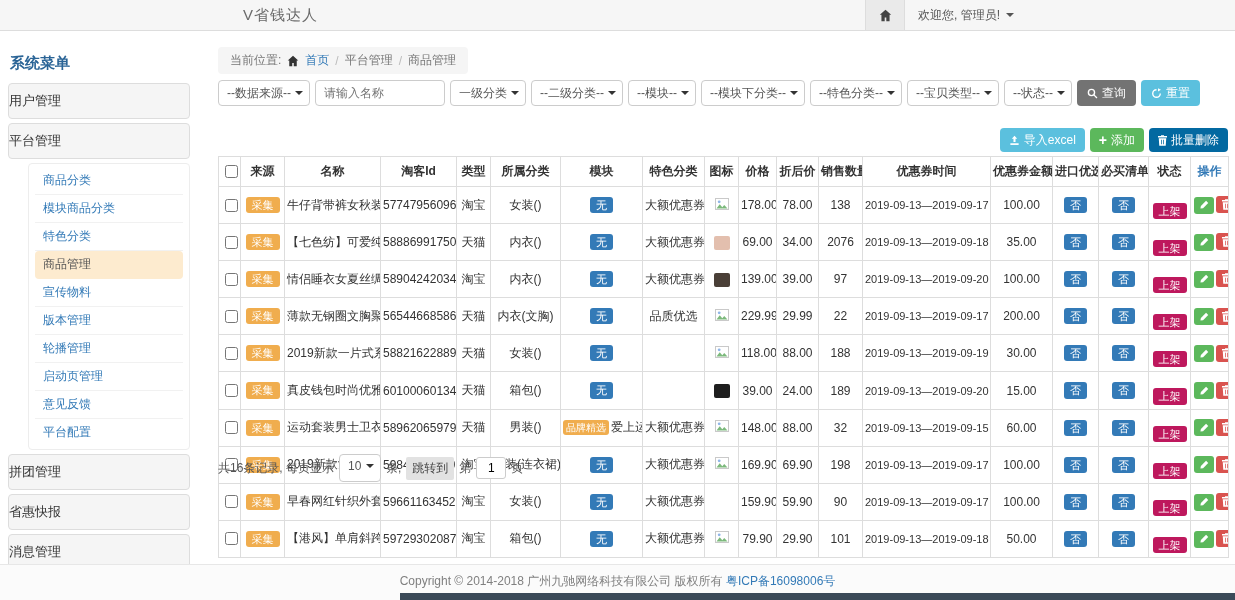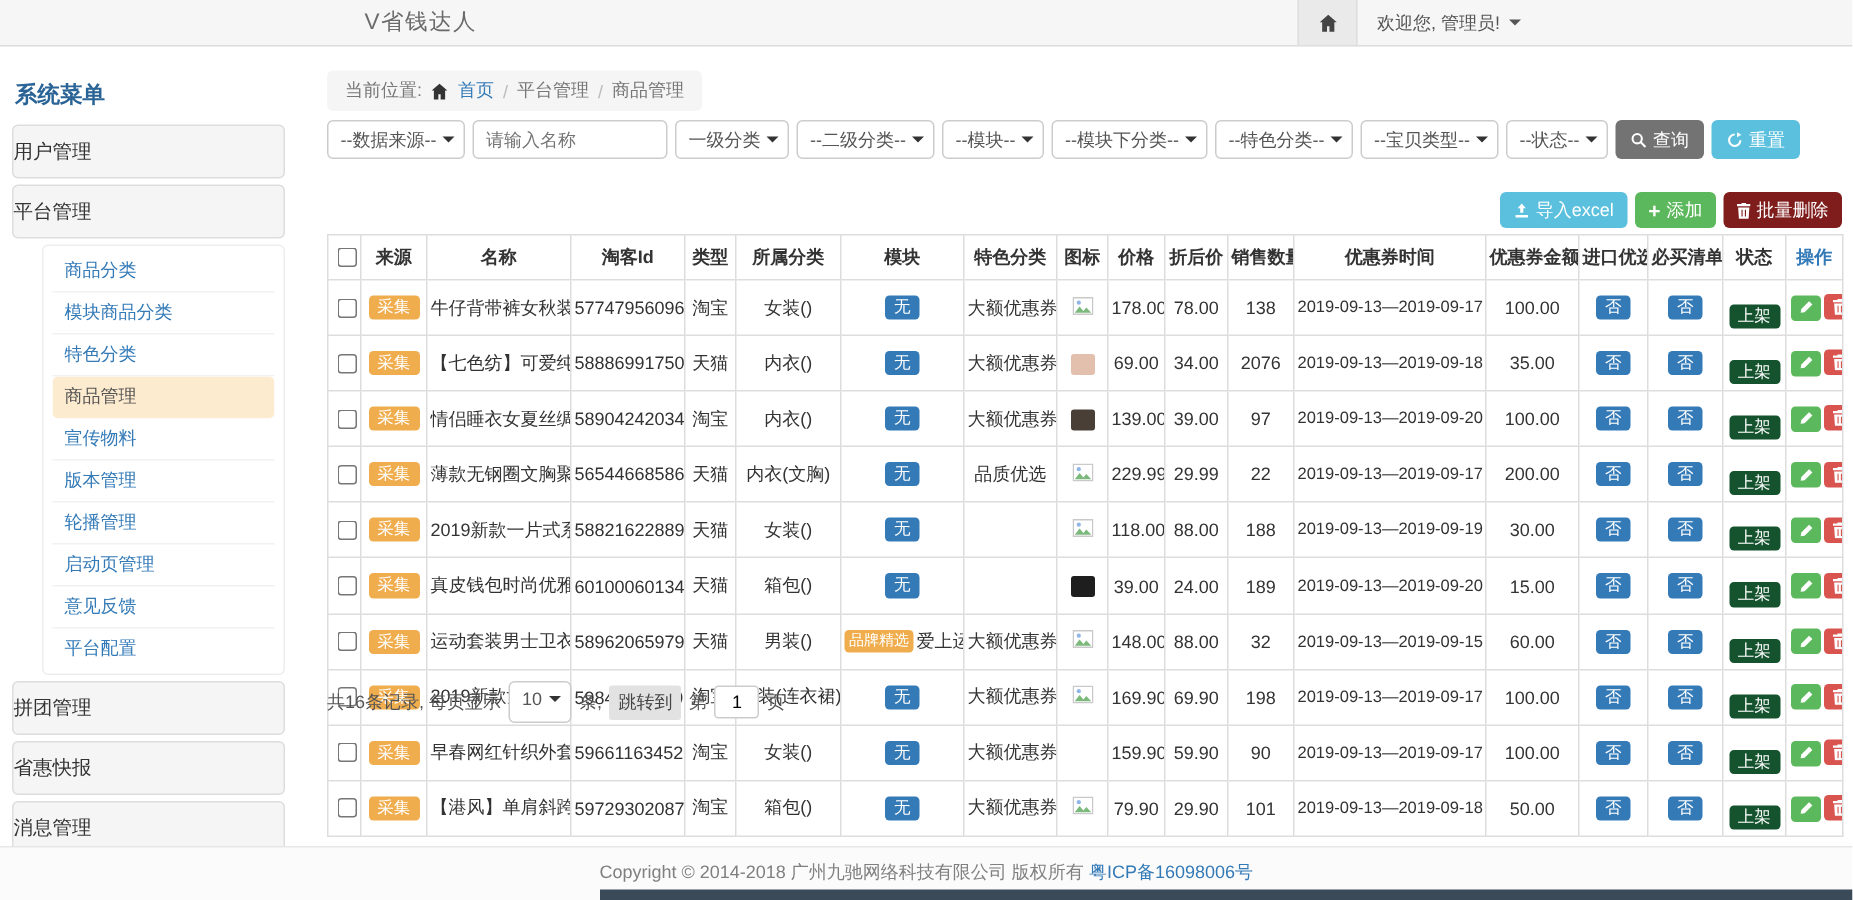--- a/index.html
+++ b/index.html
@@ -36,34 +36,34 @@
   .select-box select{appearance:none;-webkit-appearance:none;border:none;background:transparent;height:24px;font-size:12px;color:#555;padding:0 18px 0 8px;outline:none;}
   .select-box .caret{position:absolute;right:6px;top:10px;pointer-events:none;border-top-color:#333;}
   .text-input{height:26px;box-sizing:border-box;border:1px solid #ccc;border-radius:4px;padding:0 8px;font-size:12px;width:130px;color:#555;}
   .btn{display:inline-flex;align-items:center;gap:4px;border:none;border-radius:4px;color:#fff;font-size:12px;height:26px;padding:0 10px;cursor:pointer;}
   .btn-primary{background:#737373;}
   .btn-info{background:#5bc0de;}
   .toolbar{position:absolute;top:98px;right:0;display:flex;gap:5px;}
   .toolbar .btn{height:24px;padding:0 9px;}
   .btn-import{background:#5bc0de;}
   .btn-success{background:#5cb85c;}
-  .btn-batch{background:#7f1d1d;}
+  .btn-batch{background:#0369a1;}
   .plus{font-size:14px;font-weight:bold;line-height:1;}
 
   
   .grid{position:absolute;top:126px;left:0;width:1010px;border-collapse:collapse;table-layout:fixed;font-size:12px;color:#333;background:#fff;}
   .grid th,.grid td{border:1px solid #ddd;text-align:center;white-space:nowrap;overflow:hidden;padding:4px 2px;}
   .grid th{font-weight:bold;padding:5px 2px;}
   .grid td{height:19px;}
   .op-head{color:#337ab7;}
   .time-cell{font-size:11px;}
   .badge{display:inline-block;padding:2px 6px;font-size:11px;border-radius:3px;color:#fff;line-height:1.1;vertical-align:middle;}
   .b-orange{background:#f0ad4e;}
   .b-blue{background:#337ab7;}
-  .b-green{background:#14532d;cursor:pointer;margin-top:12px;}
+  .b-green{background:#be185d;cursor:pointer;margin-top:12px;}
   .badge.sm{font-size:10px;padding:2px 3px;}
   .mod-text{margin-left:2px;}
   .thumb{display:inline-block;width:16px;height:14px;border-radius:2px;vertical-align:middle;}
   .op-btn{width:20px;height:17px;border:none;border-radius:3px;display:inline-flex;align-items:center;justify-content:center;padding:0;margin:0 1px;cursor:pointer;}
   .op-edit{background:#5cb85c;}
   .op-del{background:#d9534f;}
 
   
   .pager-left{position:absolute;top:424px;left:0;display:flex;align-items:center;gap:5px;font-size:12px;color:#555;}
   .select-box.small{height:28px;}

